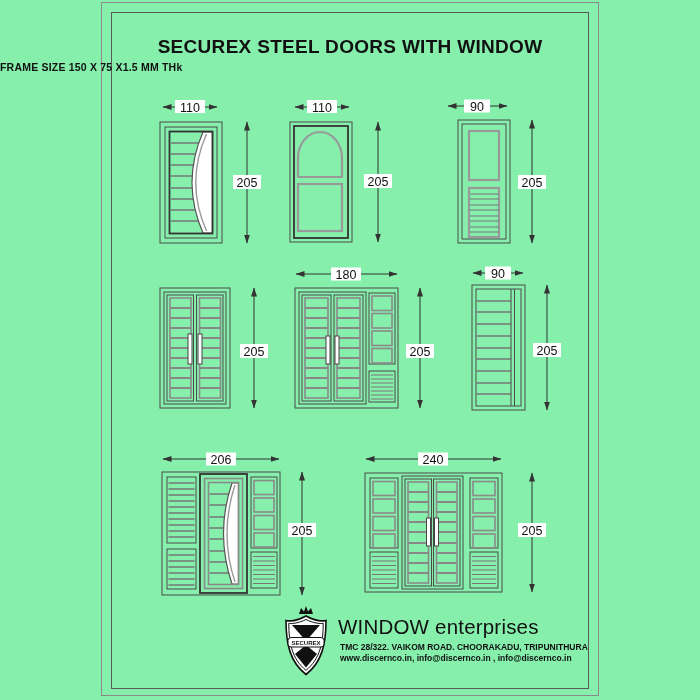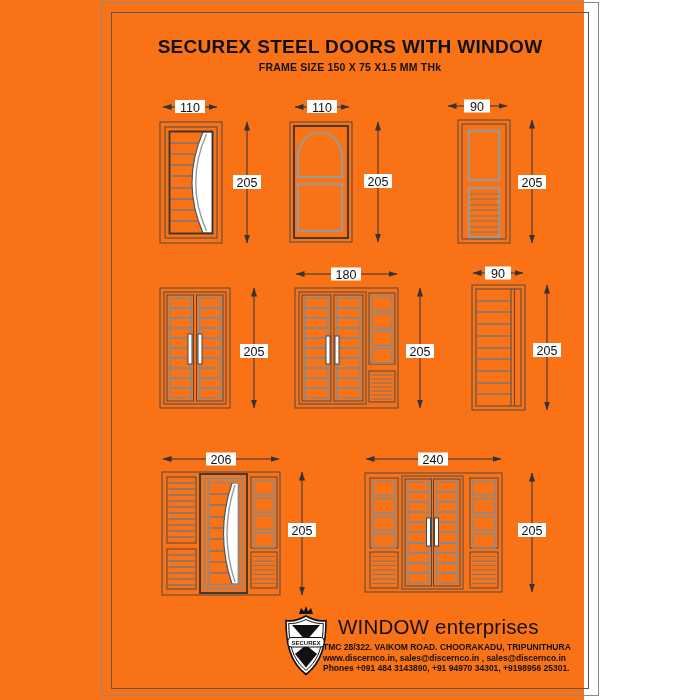--- a/index.html
+++ b/index.html
@@ -1,24 +1,24 @@
 <!DOCTYPE html>
 <html><head>
 <meta charset="utf-8">
 <style>
   html,body{margin:0;padding:0;background:#fff}
   body{width:700px;height:700px;overflow:hidden}
-  .canvas{position:relative;width:584px;height:700px;background:#f97316;font-family:"Liberation Sans",sans-serif;color:#111}
+  .canvas{position:relative;width:700px;height:700px;background:#86efac;font-family:"Liberation Sans",sans-serif;color:#111}
   .outer-border{position:absolute;left:101px;top:2px;width:496px;height:692px;border:1px solid #8a8a8a}
   .inner-border{position:absolute;left:111px;top:12px;width:476px;height:675px;border:1px solid #5a5a5a}
   .title{position:absolute;left:0;top:36px;width:700px;text-align:center;font-size:19px;font-weight:bold;letter-spacing:.3px}
-  .subtitle{position:absolute;left:0;top:61px;width:700px;text-align:center;font-size:10.5px;font-weight:bold;letter-spacing:.2px}
+  .subtitle{position:absolute;left:0;top:61px;width:700px;font-size:10.5px;font-weight:bold;letter-spacing:.2px}
   svg.drawings{position:absolute;left:0;top:0}
   .company{position:absolute;left:338px;top:615px;font-size:20.5px;letter-spacing:.2px}
-  .addr{position:absolute;left:323px;top:642px;font-size:8.5px;font-weight:bold;line-height:10.6px;white-space:nowrap}
+  .addr{position:absolute;left:340px;top:642px;font-size:8.5px;font-weight:bold;line-height:10.6px;white-space:nowrap}
   .logo{position:absolute;left:280px;top:604px}
   
   .ln{fill:none;stroke:#4a4a4a;stroke-width:1}
   .ln2{fill:none;stroke:#333;stroke-width:1.8}
   .pnl{fill:none;stroke:#999;stroke-width:2.2}
   .pnl2{fill:none;stroke:#8a8a8a;stroke-width:1.6}
   .slat{fill:none;stroke:#777;stroke-width:1.6}
   .slat2{fill:none;stroke:#888;stroke-width:2}
   .louv{fill:none;stroke:#777;stroke-width:1.2}
   .dim{stroke:#333;stroke-width:1}
@@ -240,16 +240,15 @@
     <path d="M26 15.5 C33 19 40 20 43.2 19.3 C43.2 39 40 55 26 66.3 C12 55 8.8 39 8.8 19.3 C12 20 19 19 26 15.5 Z" fill="#fff" stroke="#111" stroke-width="1"></path>
     <path d="M12 21 L40 21 L26 37 Z" fill="#111"></path>
     <path d="M26 41 L37 50 L26 63.5 L15 50 Z" fill="#111"></path>
     <rect x="8" y="33.5" width="36" height="9.5" rx="3" fill="#fff" stroke="#111" stroke-width="1"></rect>
     <text x="26" y="40.5" text-anchor="middle" font-size="6" font-weight="bold" fill="#111" font-family="Liberation Sans, sans-serif">SECUREX</text>
   </svg>
 
   <div class="company">WINDOW enterprises</div>
   <div class="addr">
     <div>TMC 28/322. VAIKOM ROAD. CHOORAKADU, TRIPUNITHURA</div>
-    <div>www.discernco.in,  sales@discernco.in , sales@discernco.in</div>
-    <div>Phones +091 484 3143890, +91 94970 34301, +9198956 25301.</div>
+    <div>www.discernco.in,  info@discernco.in , info@discernco.in</div>
   </div>
 </div>
 
 </body></html>

